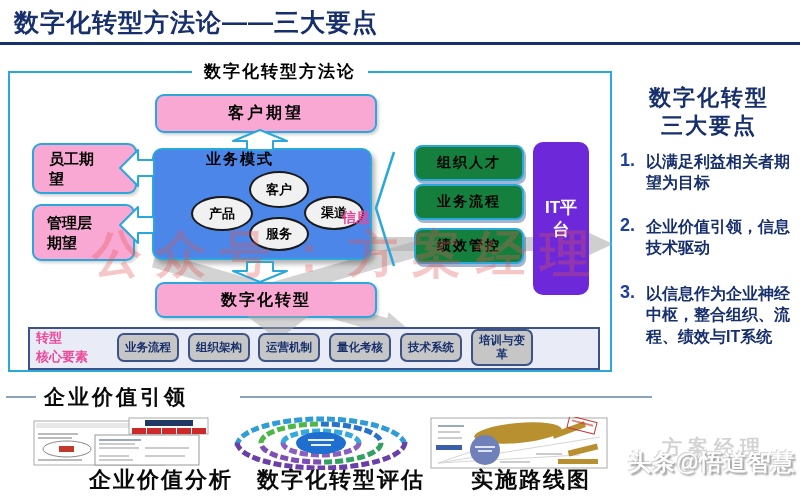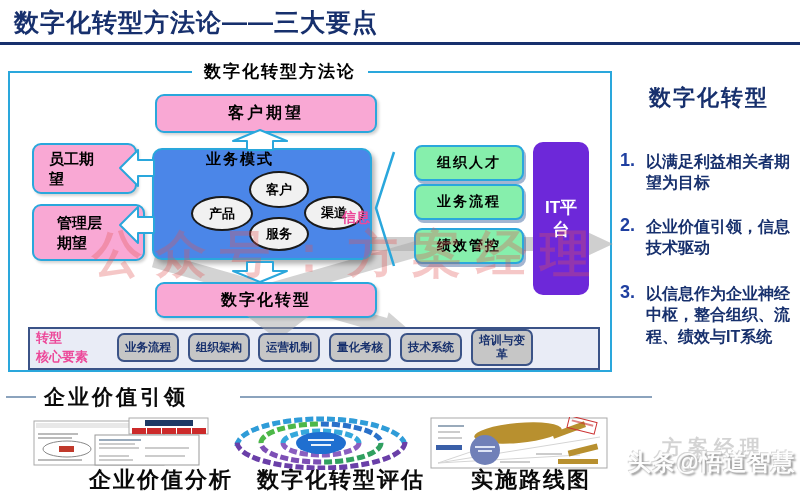--- a/index.html
+++ b/index.html
@@ -11,33 +11,33 @@
   .title-rule{left:0;top:42px;width:800px;height:3px;background:#17306d;}
   
   .frame{left:8px;top:71px;width:600px;height:297px;border:2px solid #2aa7dc;z-index:1;}
   .frame-title{left:192px;top:60px;background:#fff;padding:0 12px;font-size:17px;font-weight:bold;color:#000;
                letter-spacing:2px;z-index:3;white-space:nowrap;}
   .lbox{background:#f9a8d4;border:2px solid #2aa7dc;border-radius:9px;display:flex;align-items:center;
         justify-content:center;font-weight:bold;color:#000;box-shadow:2px 2px 3px rgba(0,0,0,.18);z-index:3;}
   .customer{left:155px;top:94px;width:218px;height:35px;font-size:16px;letter-spacing:3px;}
   .partner{left:155px;top:282px;width:218px;height:32px;font-size:16px;letter-spacing:2px;}
   .employee{left:32px;top:143px;width:86px;height:47px;font-size:15px;justify-content:flex-start;padding-left:15px;}
-  .management{left:32px;top:204px;width:86px;height:53px;font-size:15px;justify-content:flex-start;padding-left:23px;}
+  .management{left:32px;top:204px;width:86px;height:53px;font-size:15px;justify-content:flex-start;padding-left:13px;}
   .wrap3{width:52px;line-height:1.3;}
   .model{left:152px;top:148px;width:216px;height:108px;background:#4b86e8;border:2px solid #2aa7dc;
          border-radius:10px;box-shadow:3px 4px 5px rgba(0,0,0,.3);z-index:3;}
   .model-label{left:206px;top:150px;font-size:15px;font-weight:bold;color:#000;letter-spacing:2px;z-index:4;}
   .info-label{left:342px;top:191px;font-size:14px;font-weight:bold;color:#ec4899;z-index:4;margin-top:18px;}
   .ell{position:absolute;background:#f1f1f1;border:2px solid #1a1a1a;border-radius:50%;display:flex;
        align-items:center;justify-content:center;font-size:13px;font-weight:bold;color:#000;z-index:4;}
   .e1{left:249px;top:171px;width:56px;height:33px;}
   .e2{left:191px;top:196px;width:58px;height:31px;}
   .e3{left:304px;top:196px;width:56px;height:30px;}
   .e4{left:249px;top:217px;width:56px;height:30px;}
-  .rbox{background:#86efac;border:2px solid #2aa7dc;border-radius:8px;box-shadow:2px 3px 0 rgba(25,70,140,.4);
+  .rbox{background:#15803d;border:2px solid #2aa7dc;border-radius:8px;box-shadow:2px 3px 0 rgba(25,70,140,.4);
         display:flex;align-items:center;justify-content:center;font-size:14px;font-weight:bold;color:#000;
         letter-spacing:2px;z-index:3;width:106px;height:32px;left:414px;}
   .r1{top:145px;} .r2{top:184px;} .r3{top:228px;}
   .itbox{left:533px;top:142px;width:56px;height:153px;background:#6d28d9;border-radius:10px;display:flex;
          align-items:center;justify-content:center;text-align:center;font-size:17px;font-weight:bold;color:#fff;
          line-height:1.25;z-index:3;padding:0 6px;box-sizing:border-box;}
   .band{left:28px;top:327px;width:572px;height:43px;background:#e9ecf6;border:2px solid #3b5387;z-index:3;box-sizing:border-box;}
   .band-label{left:36px;top:329px;font-size:13px;font-weight:bold;color:#ec4899;line-height:1.45;z-index:4;}
   .gbox{position:absolute;background:#c6c6c6;border:2px solid #3b5387;border-radius:7px;display:flex;align-items:center;
         justify-content:center;font-size:11.5px;font-weight:bold;color:#17306d;text-align:center;line-height:1.15;
@@ -135,20 +135,21 @@
 </div>
 <div class="gbox g1">业务流程</div>
 <div class="gbox g2">组织架构</div>
 <div class="gbox g3">运营机制</div>
 <div class="gbox g4">量化考核</div>
 <div class="gbox g5">技术系统</div>
 <div class="gbox g6">培训与变革</div>
 
 <div class="abs kp-title">
   <div>数字化转型</div>
+  <div>三大要点</div>
 </div>
 <div class="kp-num k1">1.</div>
 <div class="kp-text k1t">以满足利益相关者期望为目标</div>
 <div class="kp-num k2">2.</div>
 <div class="kp-text k2t">企业价值引领，信息技术驱动</div>
 <div class="kp-num k3">3.</div>
 <div class="kp-text k3t">以信息作为企业神经中枢，整合组织、流程、绩效与IT系统</div>
 
 <div class="abs line-short"></div>
 <div class="abs tools-title">企业价值引领</div>

